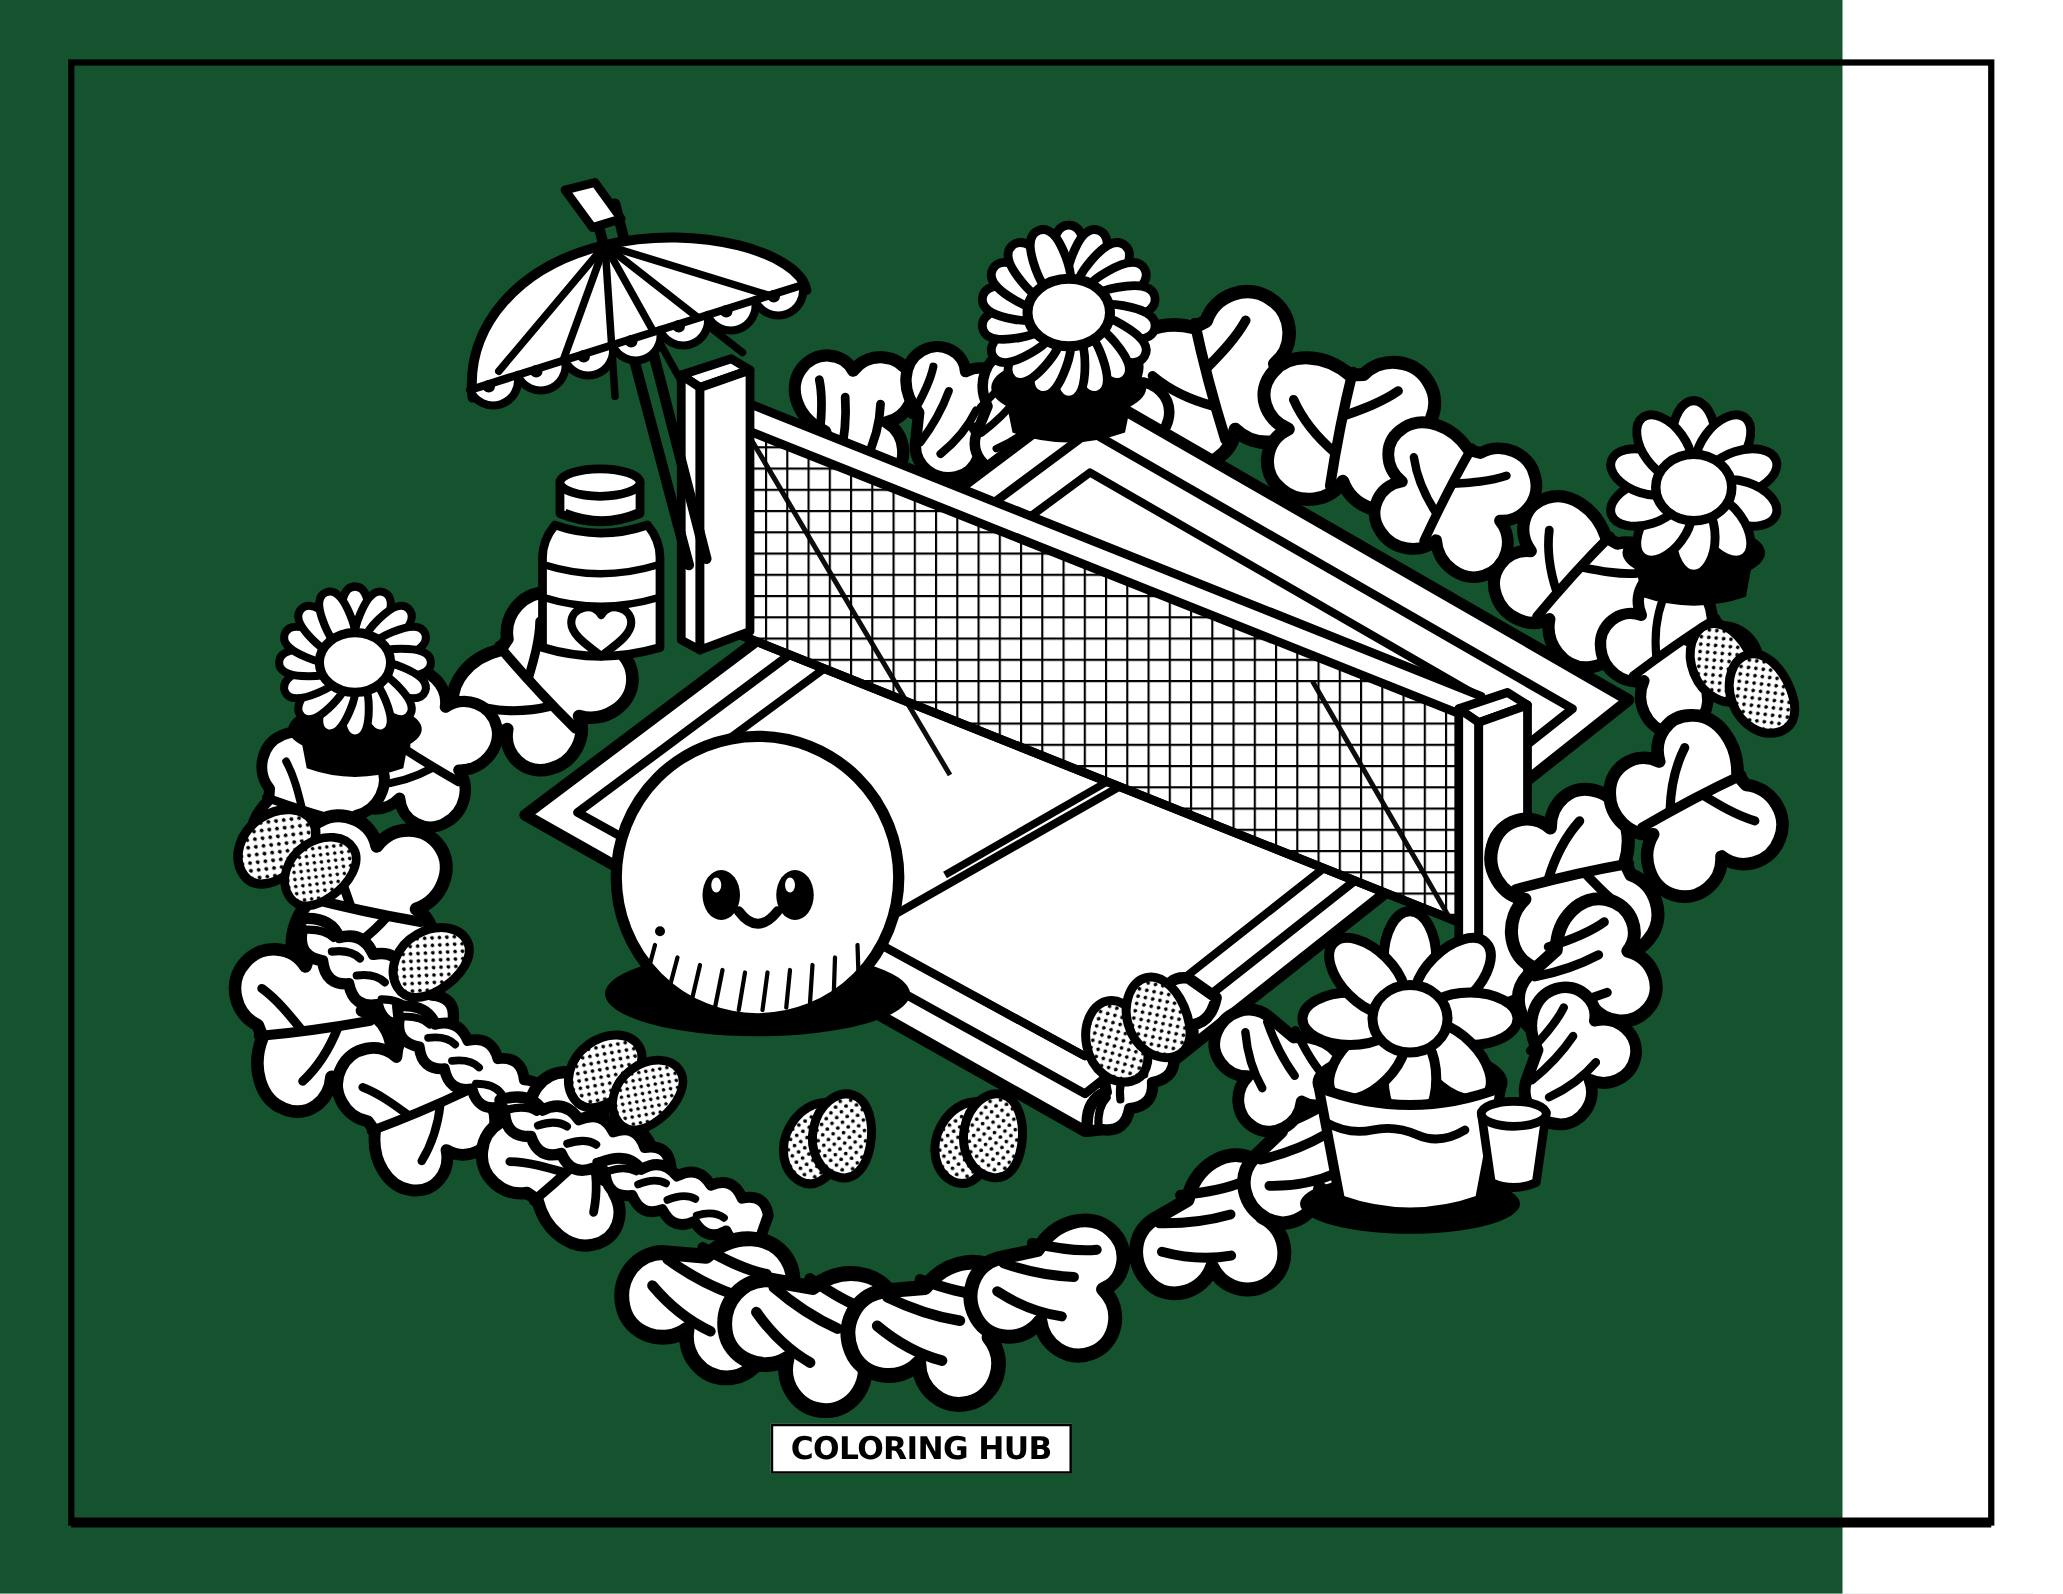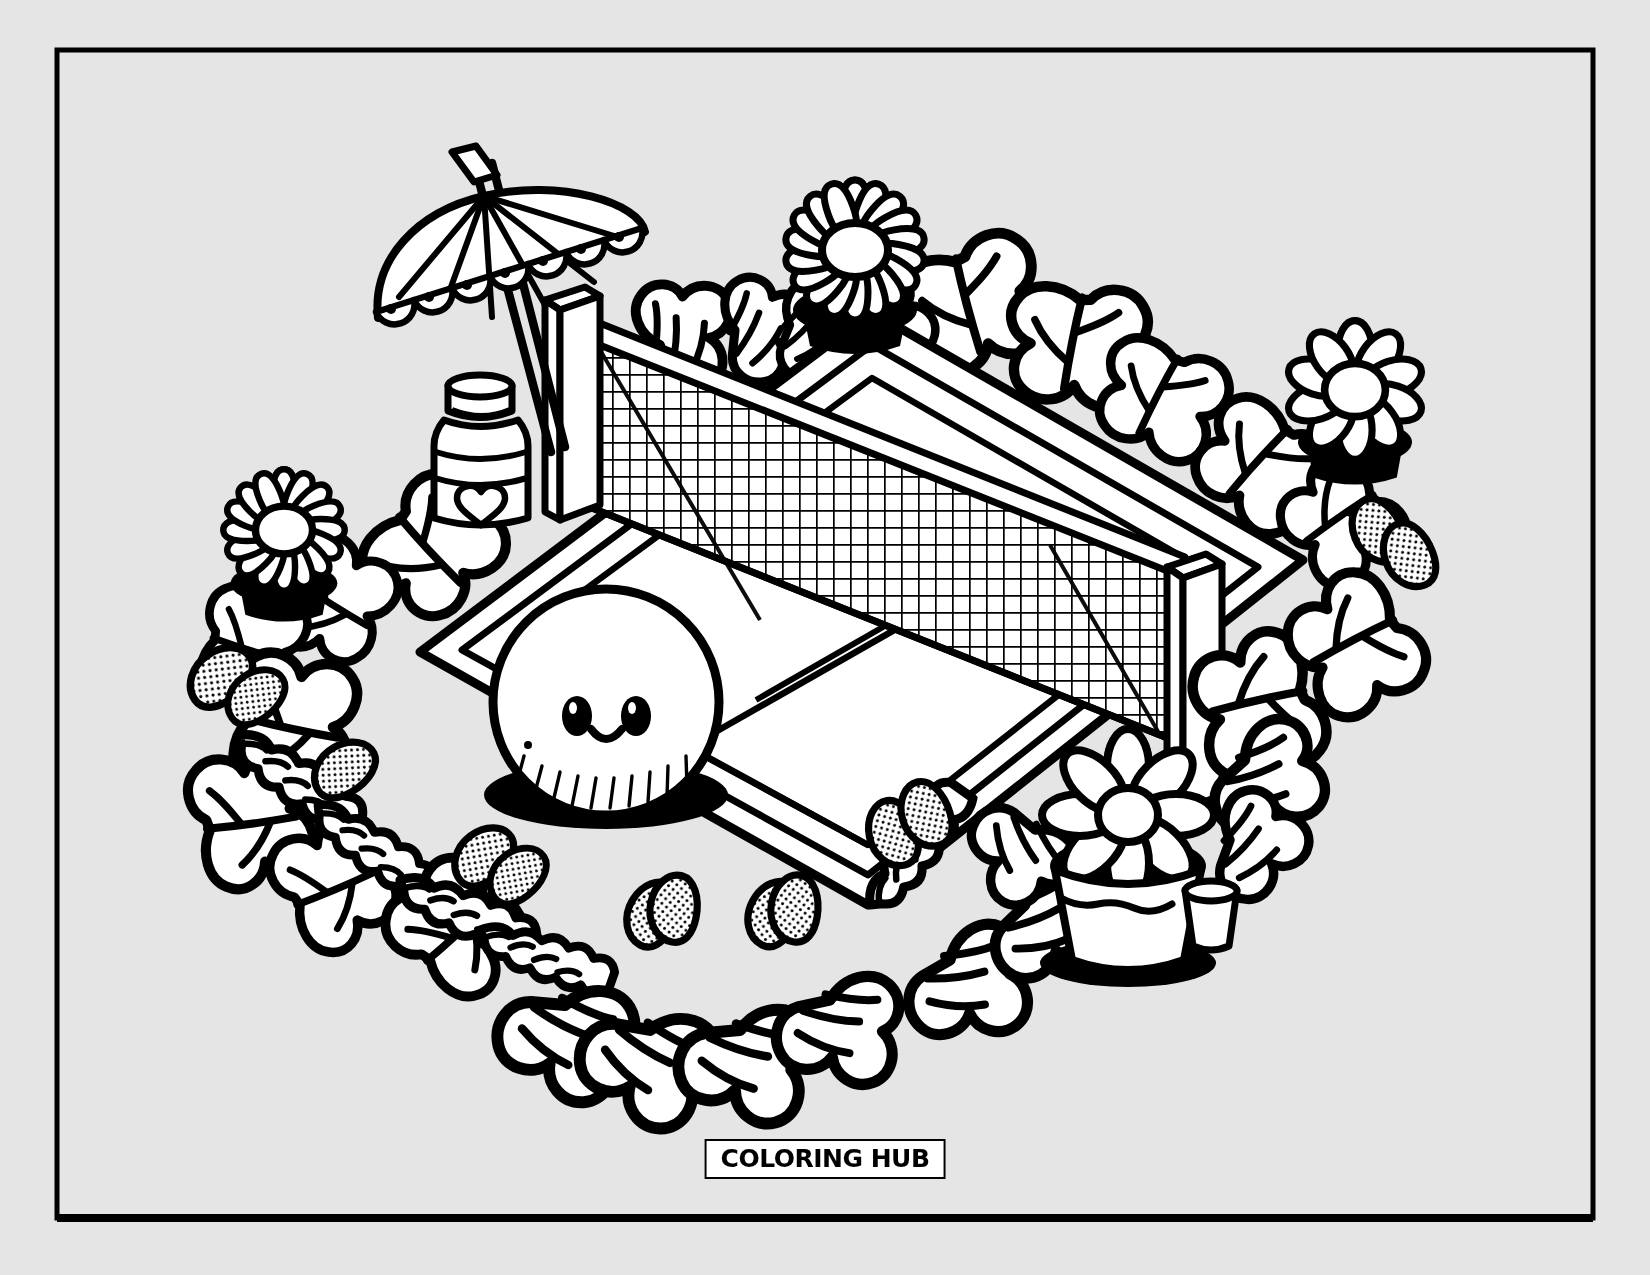--- a/index.html
+++ b/index.html
@@ -9,23 +9,24 @@
     background: #ffffff;
   }
   body {
     width: 1650px;
     height: 1275px;
     font-family: "Liberation Sans", sans-serif;
     overflow: hidden;
   }
   #page {
     position: relative;
-    width: 1650px;
+    width: 1430px;
     height: 1275px;
-    background: #e5e5e5;
+    background: #14532d;
+    padding-left: 44px;
   }
   #art {
     position: absolute;
     left: 0;
     top: 0;
     width: 1650px;
     height: 1275px;
     display: block;
   }
   .footer-badge {

